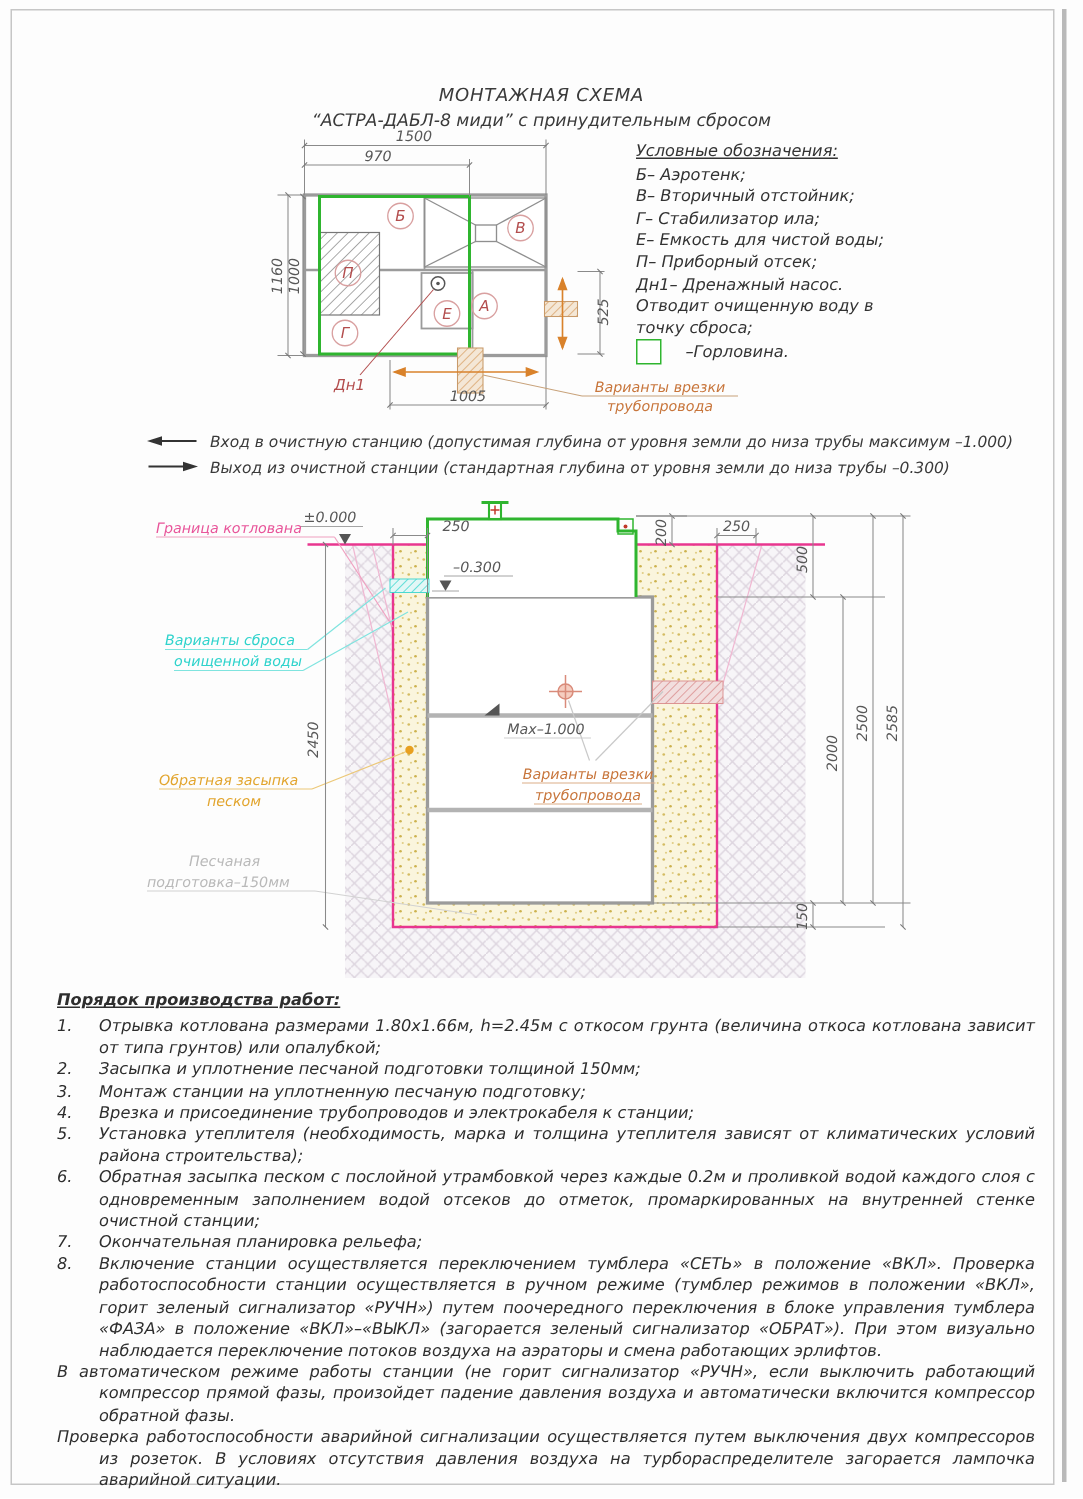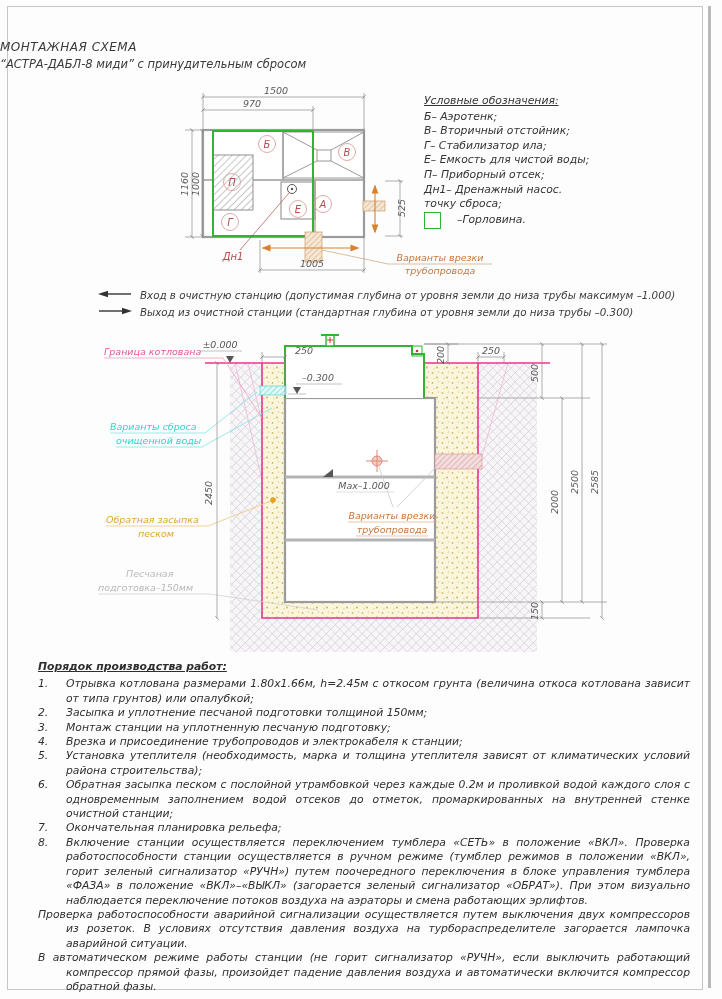--- a/index.html
+++ b/index.html
@@ -1,20 +1,20 @@
 <!DOCTYPE html>
 <html><head>
 <meta charset="utf-8">
 <style>
   html,body{margin:0;padding:0;background:#ffffff;}
   #sheet{position:relative;width:722px;height:999px;background:#fdfdfd;overflow:hidden;
          font-family:"DejaVu Sans",sans-serif;font-style:italic;color:#3d3d3d;}
   .frame{position:absolute;left:7px;top:6px;width:694px;height:982px;border:1px solid #c6c6c6;}
   .edge{position:absolute;left:708px;top:6px;width:3px;height:982px;background:#b9b9b9;}
-  .title-wrap{position:absolute;left:0;top:40px;width:722px;}
+  .title-wrap{position:absolute;left:0;top:56px;width:722px;text-align:center;}
   .title-l1{font-size:12px;letter-spacing:.5px;color:#3a3a3a;}
   .title-l2{font-size:11.5px;margin-top:3px;color:#3a3a3a;}
   .legend{position:absolute;left:424px;top:94px;width:278px;font-size:10.8px;line-height:14.6px;color:#333;}
   .legend .lt{text-decoration:underline;margin-bottom:1px;}
   .legend .throat{display:flex;align-items:center;gap:16px;}
   .sq{display:inline-block;width:15px;height:15px;border:1.6px solid #2fb52f;background:#fff;}
   .arrownote{position:absolute;left:98px;display:flex;gap:8px;font-size:10.3px;color:#3a3a3a;width:610px;}
   .an1{top:289px;} .an2{top:306px;}
   svg{position:absolute;overflow:visible;}
   svg text{font-family:"DejaVu Sans",sans-serif;font-style:italic;fill:#4a4a4a;font-size:9.5px;}
@@ -315,20 +315,21 @@
   </svg>
 
   <div class="legend">
     <div class="lt">Условные обозначения:</div>
     <div>Б– Аэротенк;</div>
     <div>В– Вторичный отстойник;</div>
     <div>Г– Стабилизатор ила;</div>
     <div>Е– Емкость для чистой воды;</div>
     <div>П– Приборный отсек;</div>
     <div>Дн1– Дренажный насос.</div>
+    <div>Отводит очищенную воду в</div>
     <div>точку сброса;</div>
     <div class="throat">
       <span class="sq"></span>
       <span>–Горловина.</span>
     </div>
   </div>
 
   <div class="work">
     <div class="hd">Порядок производства работ:</div>
     <div class="item">
@@ -356,16 +357,16 @@
         <span class="t">Обратная засыпка песком с послойной утрамбовкой через каждые 0.2м и проливкой водой каждого слоя с одновременным заполнением водой отсеков до отметок, промаркированных на внутренней стенке очистной станции;</span>
       </div>
     <div class="item">
         <span class="n">7.</span>
         <span class="t">Окончательная планировка рельефа;</span>
       </div>
     <div class="item">
         <span class="n">8.</span>
         <span class="t">Включение станции осуществляется переключением тумблера «СЕТЬ» в положение «ВКЛ». Проверка работоспособности станции осуществляется в ручном режиме (тумблер режимов в положении «ВКЛ», горит зеленый сигнализатор «РУЧН») путем поочередного переключения в блоке управления тумблера «ФАЗА»  в положение «ВКЛ»–«ВЫКЛ» (загорается зеленый сигнализатор «ОБРАТ»).  При этом визуально наблюдается переключение потоков воздуха на аэраторы и смена работающих эрлифтов.</span>
       </div>
+    <p class="para">В автоматическом режиме работы станции (не горит сигнализатор «РУЧН», если выключить работающий компрессор прямой фазы, произойдет падение давления воздуха и автоматически включится компрессор обратной фазы.</p>
     <p class="para">Проверка работоспособности аварийной сигнализации осуществляется путем выключения двух компрессоров из розеток. В условиях  отсутствия давления воздуха на турбораспределителе загорается лампочка аварийной ситуации.</p>
-    <p class="para">В автоматическом режиме работы станции (не горит сигнализатор «РУЧН», если выключить работающий компрессор прямой фазы, произойдет падение давления воздуха и автоматически включится компрессор обратной фазы.</p>
   </div>
 </div>
 
 </body></html>

